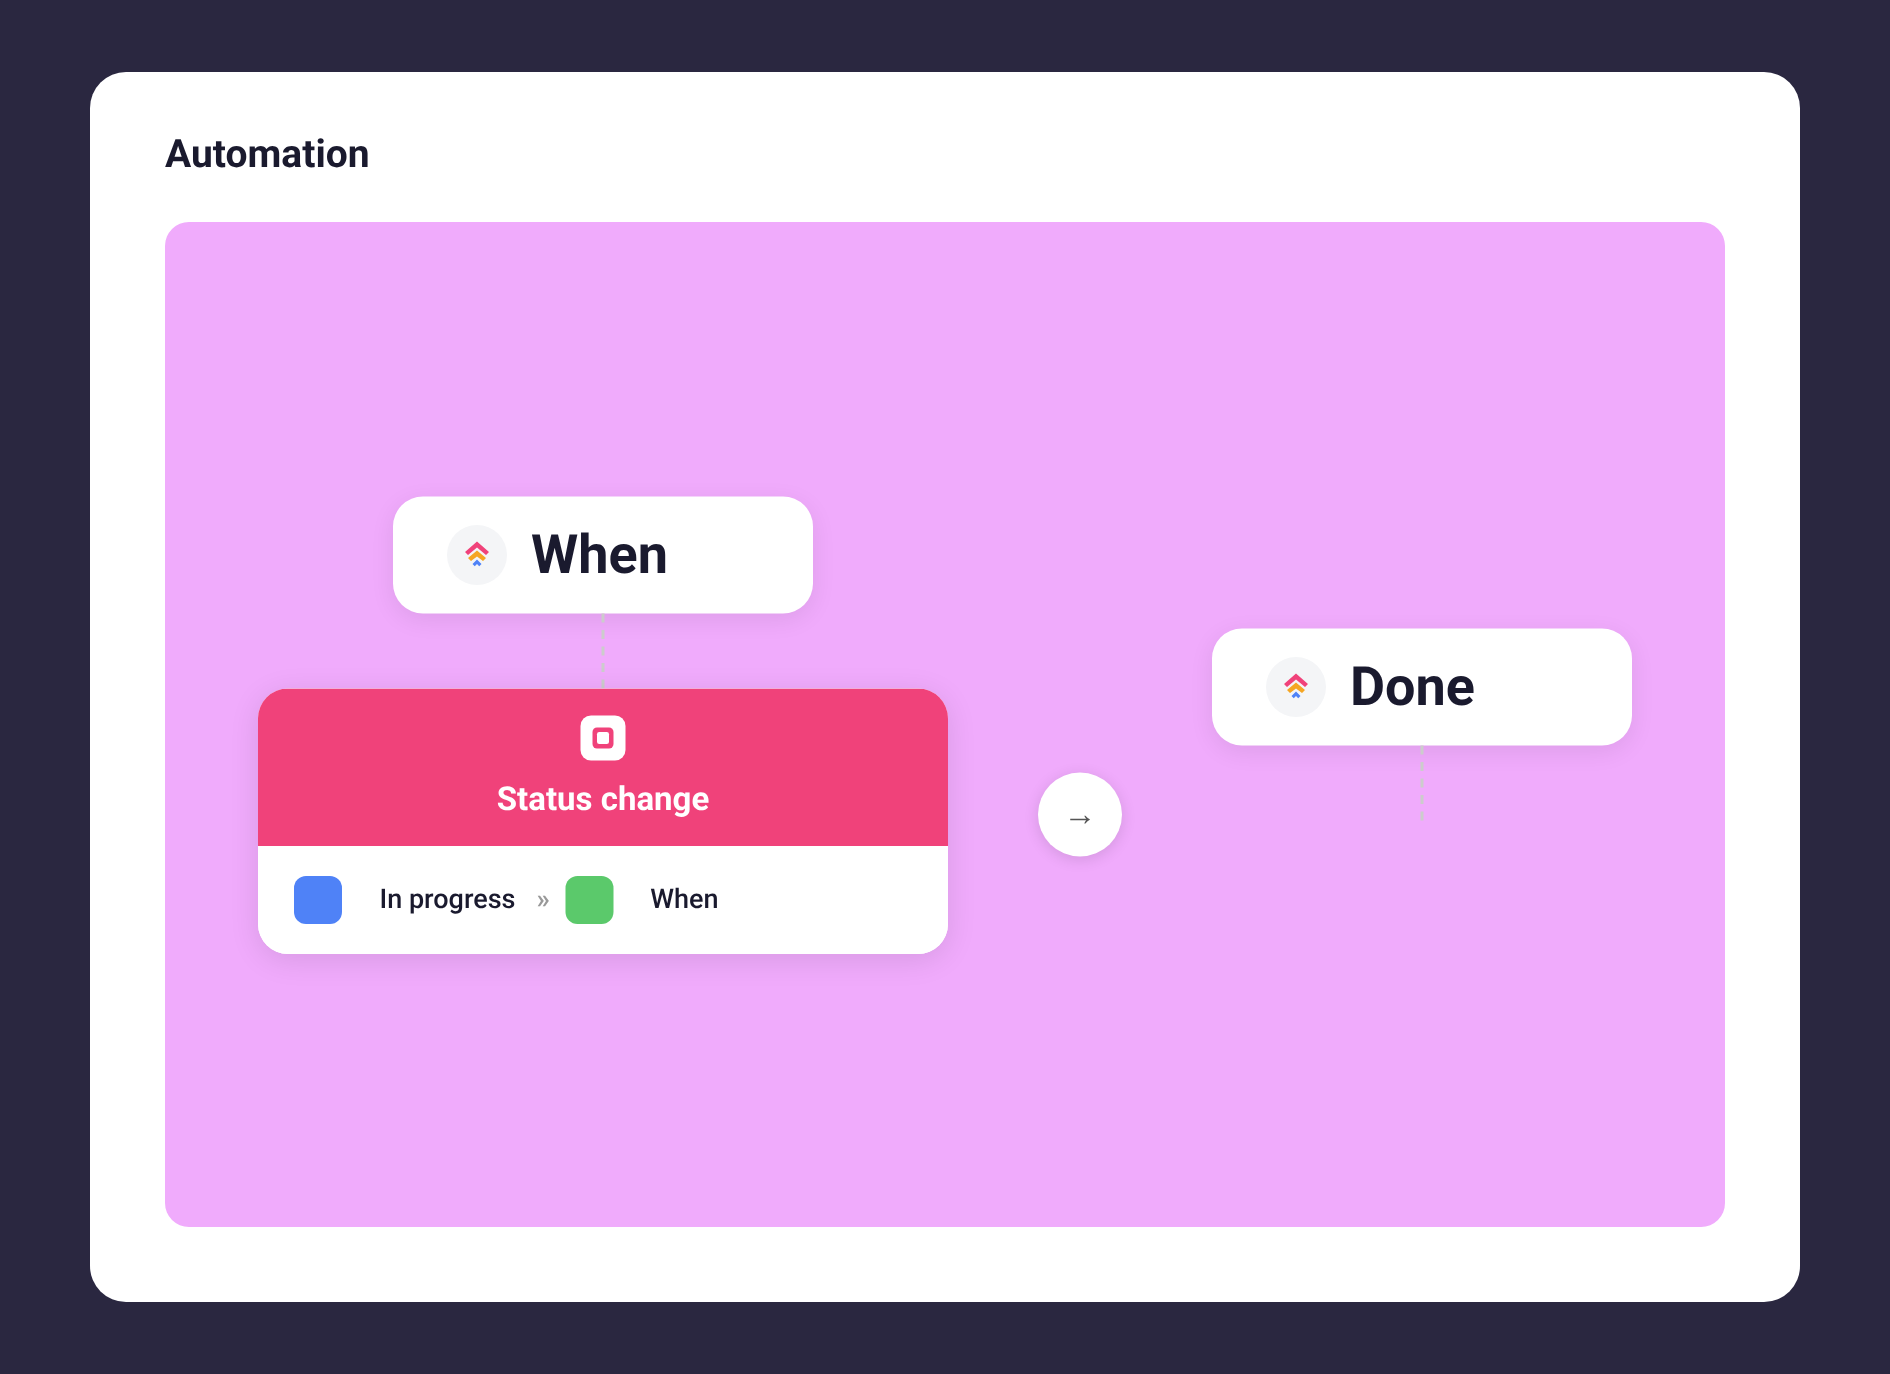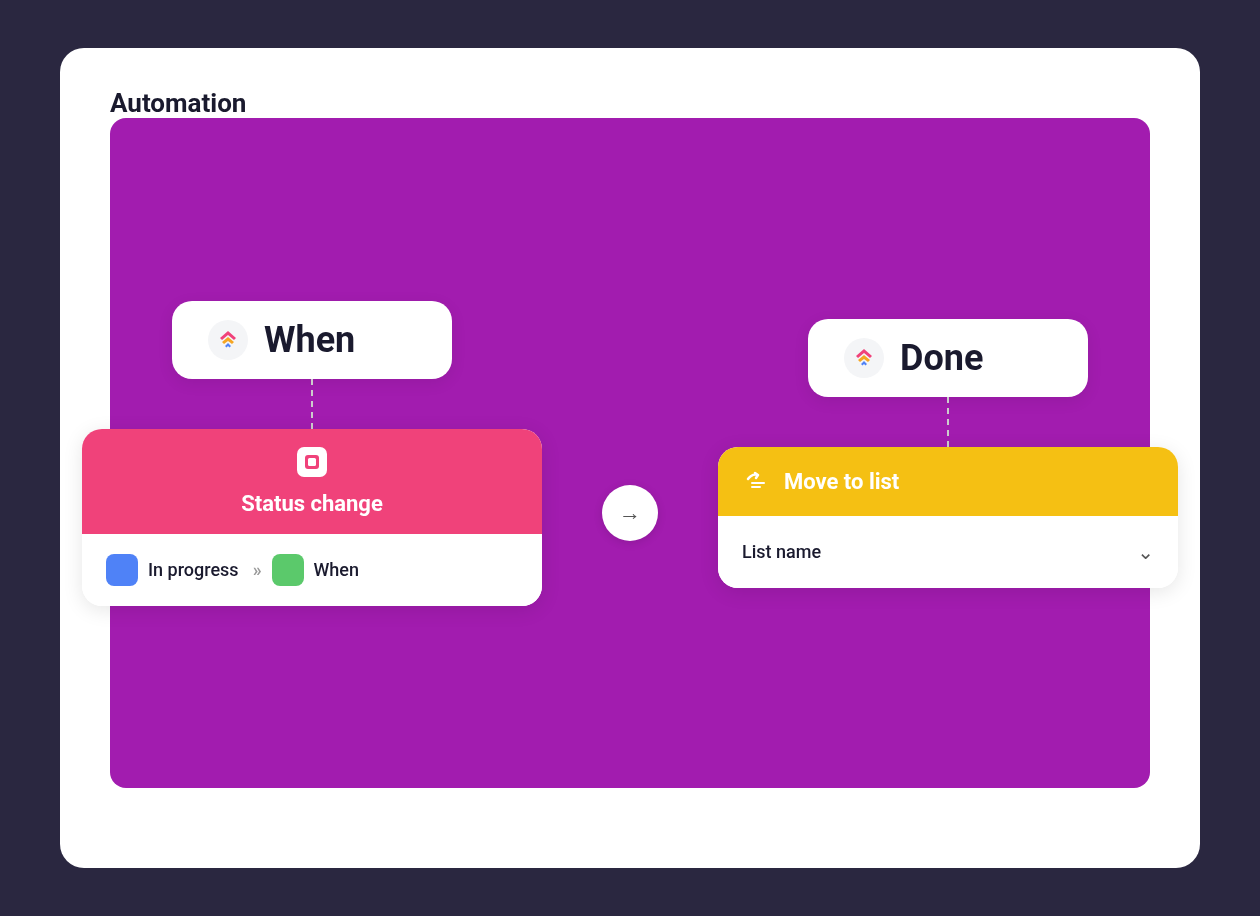--- a/index.html
+++ b/index.html
@@ -21,26 +21,27 @@
       background: #ffffff;
       border-radius: 24px;
       padding: 40px 50px;
       position: relative;
     }
 
     .page-title {
       font-size: 26px;
       font-weight: 700;
       color: #1a1a2e;
+      margin-bottom: 30px;
     }
 
     .canvas-area {
       width: 100%;
       height: calc(100% - 70px);
-      background: #a21caf;
+      background: #f0abfc;
       border-radius: 16px;
       position: relative;
       display: flex;
       flex-direction: column;
       align-items: center;
       justify-content: center;
       text-align: center;
     }
 
     .flow-container {
@@ -124,21 +125,21 @@
     
     .status-flow {
       display: flex;
       align-items: center;
       gap: 14px;
     }
 
     .status-badge {
       display: flex;
       align-items: center;
-      gap: 10px;
+      gap: 25px;
       font-size: 18px;
       font-weight: 500;
       color: #1a1a2e;
     }
 
     .status-dot {
       width: 32px;
       height: 32px;
       border-radius: 8px;
     }
@@ -289,35 +290,18 @@
               <path d="M12 3L4 10l2 2 6-5 6 5 2-2L12 3z" fill="#f0427a"></path>
               <path d="M12 9L6 14l2 2 4-3 4 3 2-2-6-5z" fill="#f5a623"></path>
               <path d="M12 15l-3 3 1.5 1.5L12 18l1.5 1.5L15 18l-3-3z" fill="#4f82f7"></path>
             </svg>
           </div>
           <span class="header-card-label">Done</span>
         </div>
 
         <div class="connector-line"></div>
 
-        <div class="action-card">
-          <div class="action-card-header yellow">
-            <span class="header-action-icon">
-              <svg width="28" height="28" viewBox="0 0 28 28" fill="none">
-                <path d="M6 14 C6 14 10 8 16 10 L13 8 M16 10 L14 13" stroke="white" stroke-width="2.5" stroke-linecap="round" stroke-linejoin="round"></path>
-                <path d="M10 18h12M10 22h8" stroke="white" stroke-width="2" stroke-linecap="round"></path>
-              </svg>
-            </span>
-            <span class="action-card-header-label">Move to list</span>
-          </div>
-          <div class="action-card-body">
-            <div class="list-name-select">
-              <span class="list-name-text">List name</span>
-              <span class="chevron-down">⌄</span>
-            </div>
-          </div>
-        </div>
       </div>
 
     </div>
 
   </div>
 </div>
 
 </body></html>

